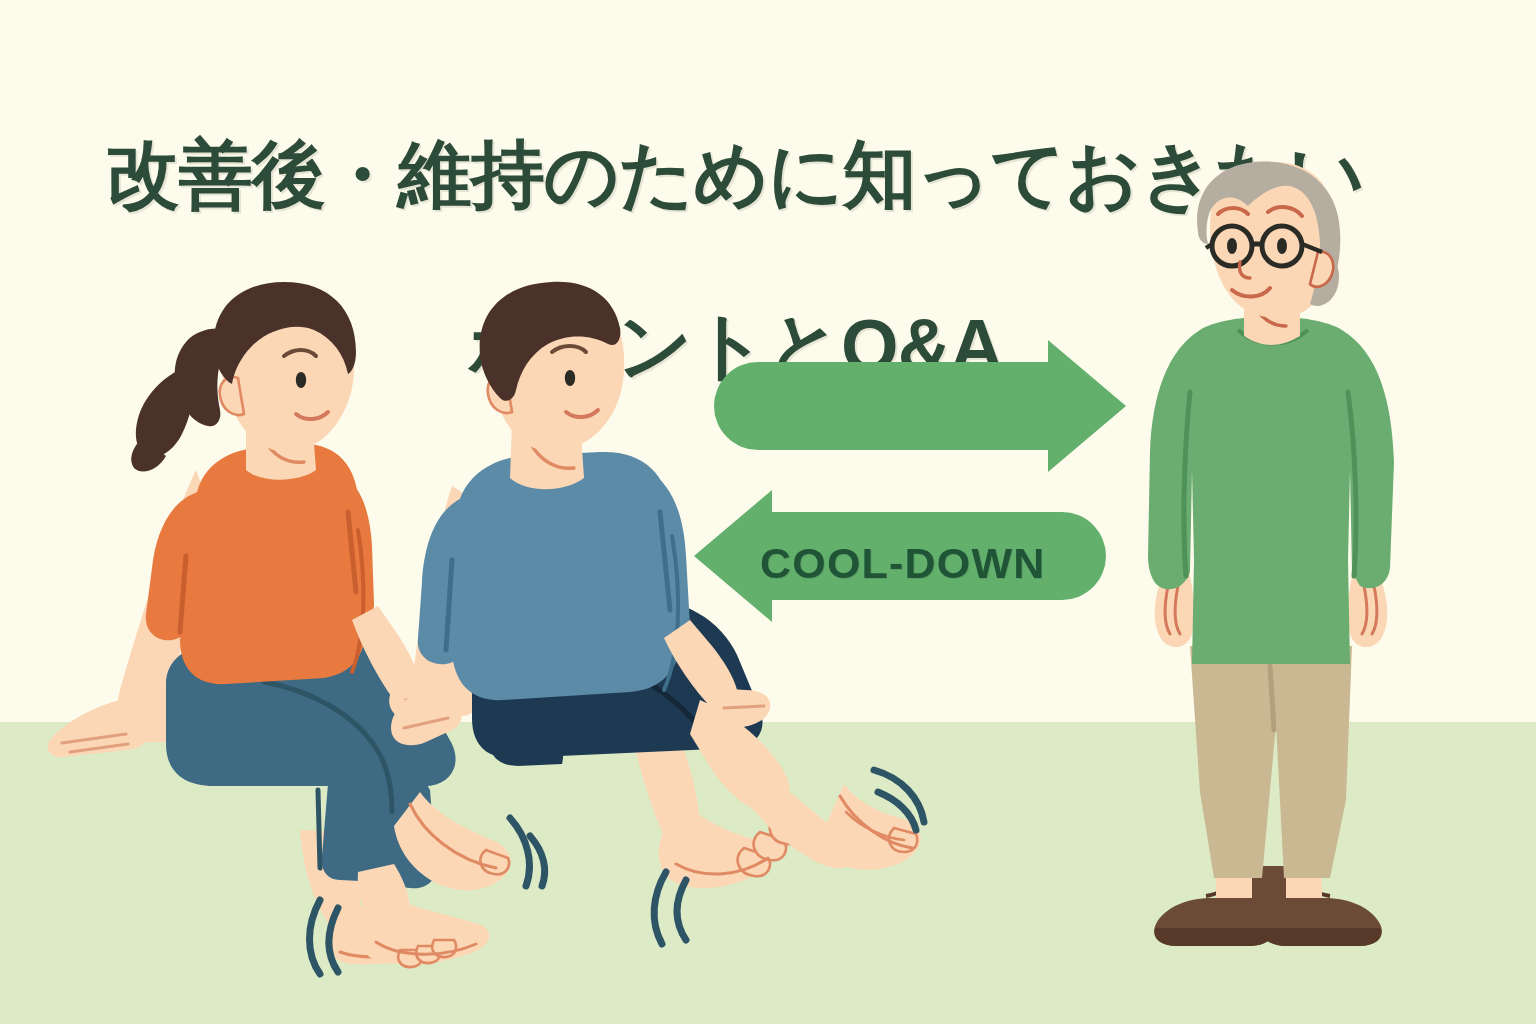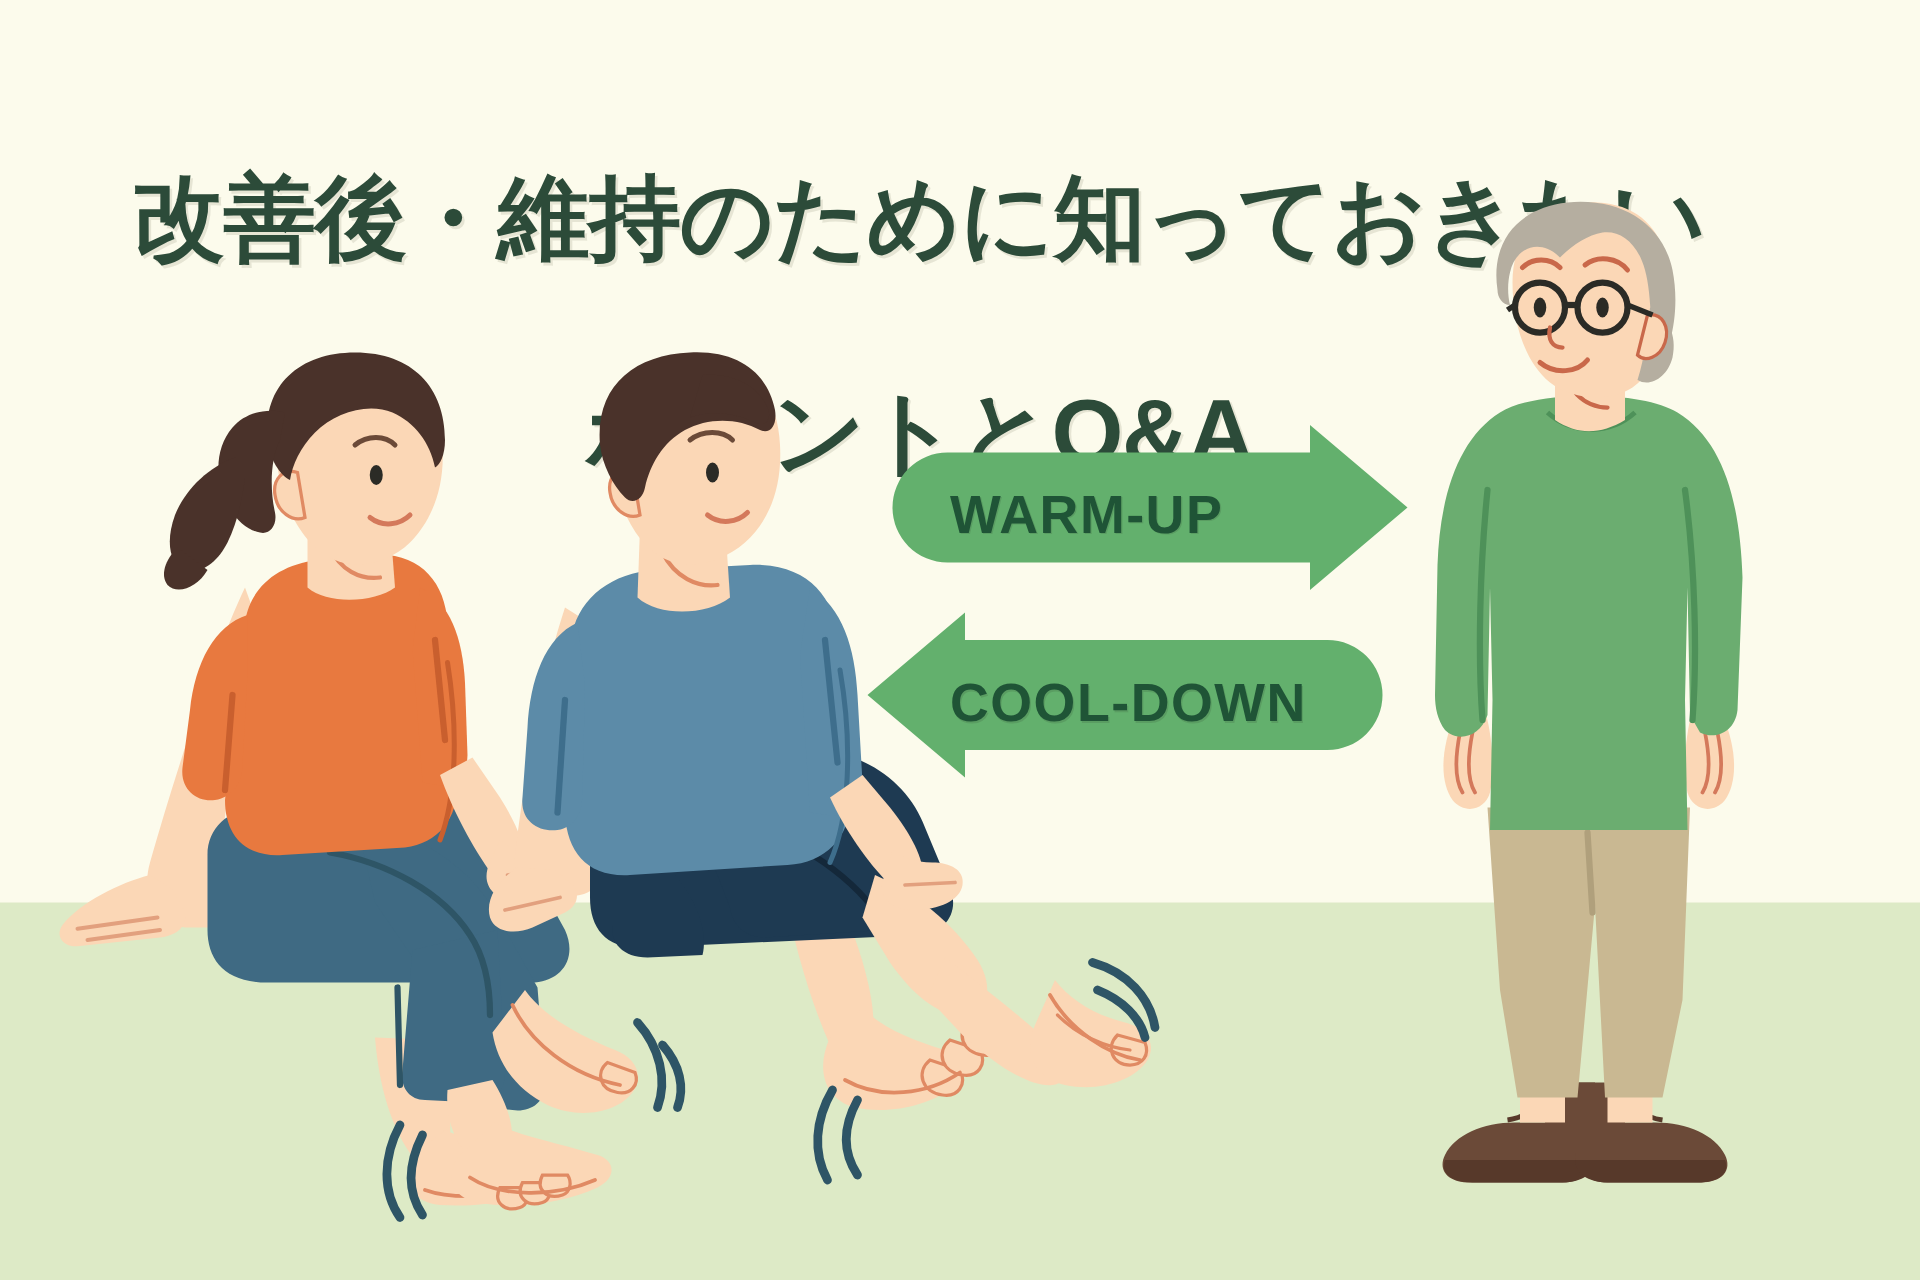--- a/index.html
+++ b/index.html
@@ -337,16 +337,15 @@
         <path d="M1218 214 C1226 206 1240 206 1248 214" stroke="#C9684A" stroke-width="4" fill="none" stroke-linecap="round"></path>
         <path d="M1268 212 C1278 204 1294 206 1302 216" stroke="#C9684A" stroke-width="4" fill="none" stroke-linecap="round"></path>
 
         <path d="M1240 262 C1238 272 1242 278 1250 278" stroke="#C9684A" stroke-width="3.4" fill="none" stroke-linecap="round"></path>
 
         <path d="M1232 290 C1244 300 1262 298 1270 288" stroke="#C9684A" stroke-width="4" fill="none" stroke-linecap="round"></path>
       </g>
     </g>
   </svg>
 
-  <div class="arrow-label" id="warm-label">WARM-UP</div>
   <div class="arrow-label" id="cool-label">COOL-DOWN</div>
 
 </div>
 
 </body></html>

